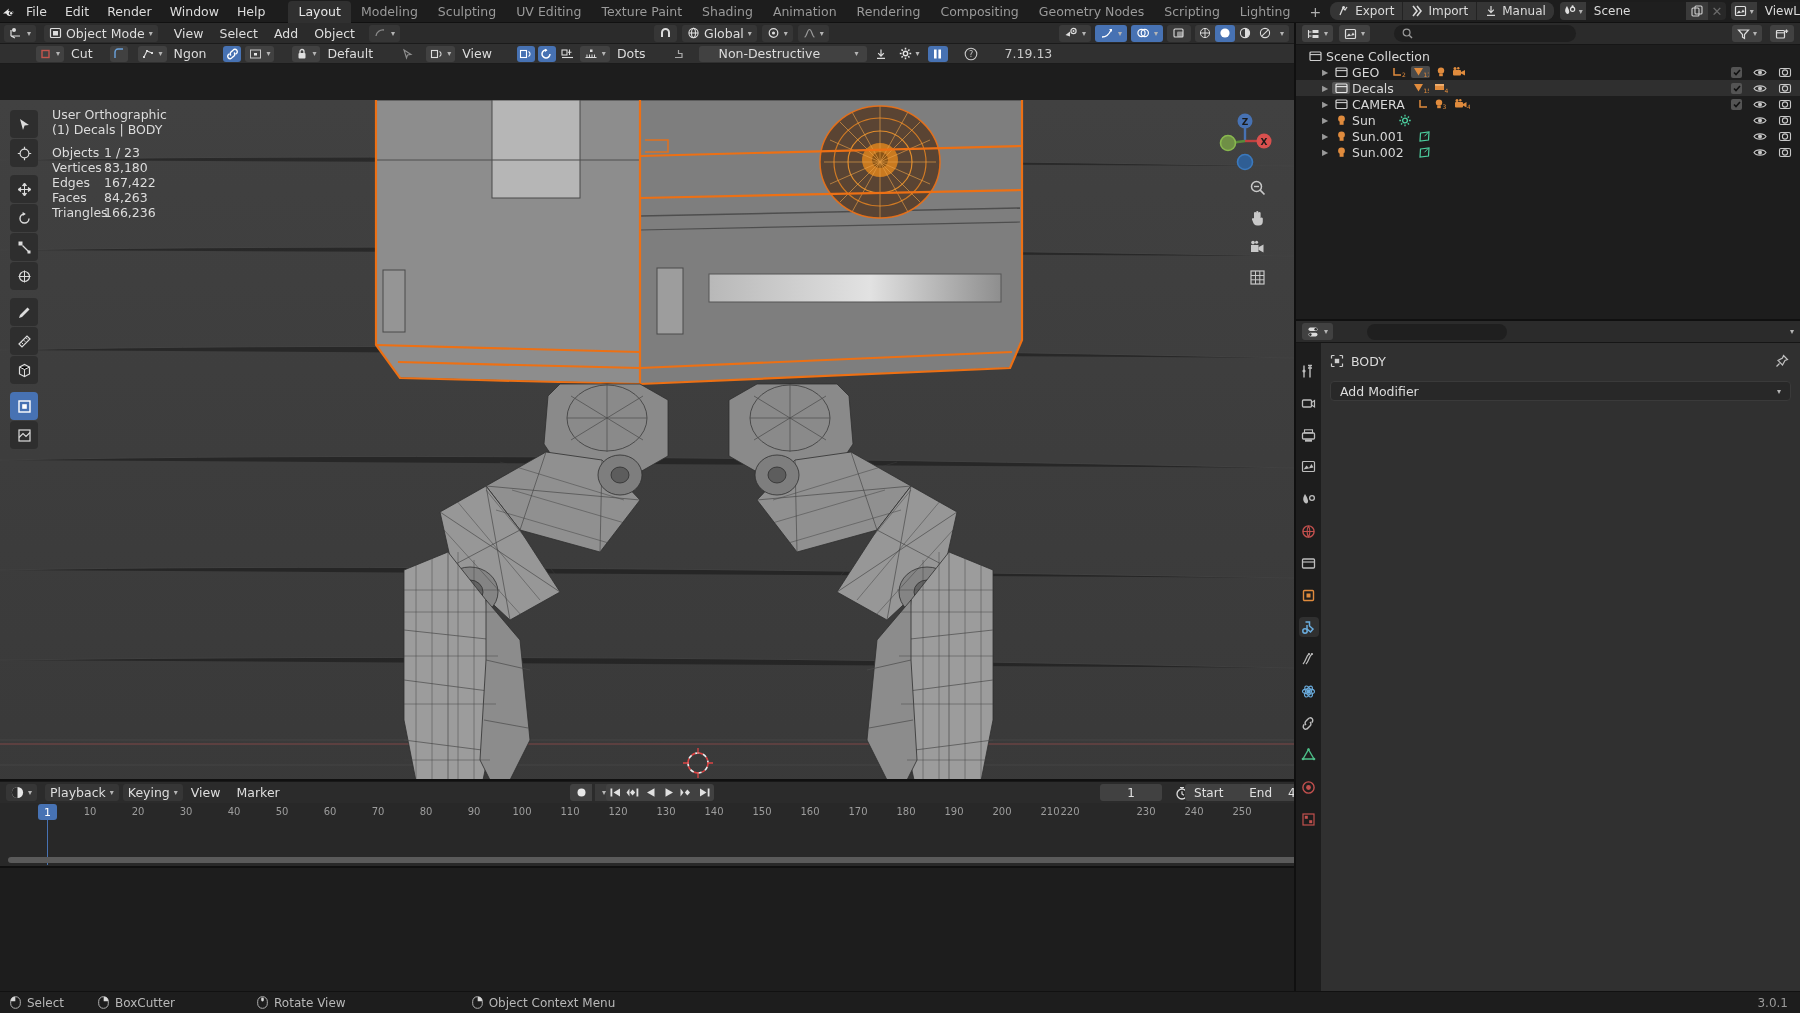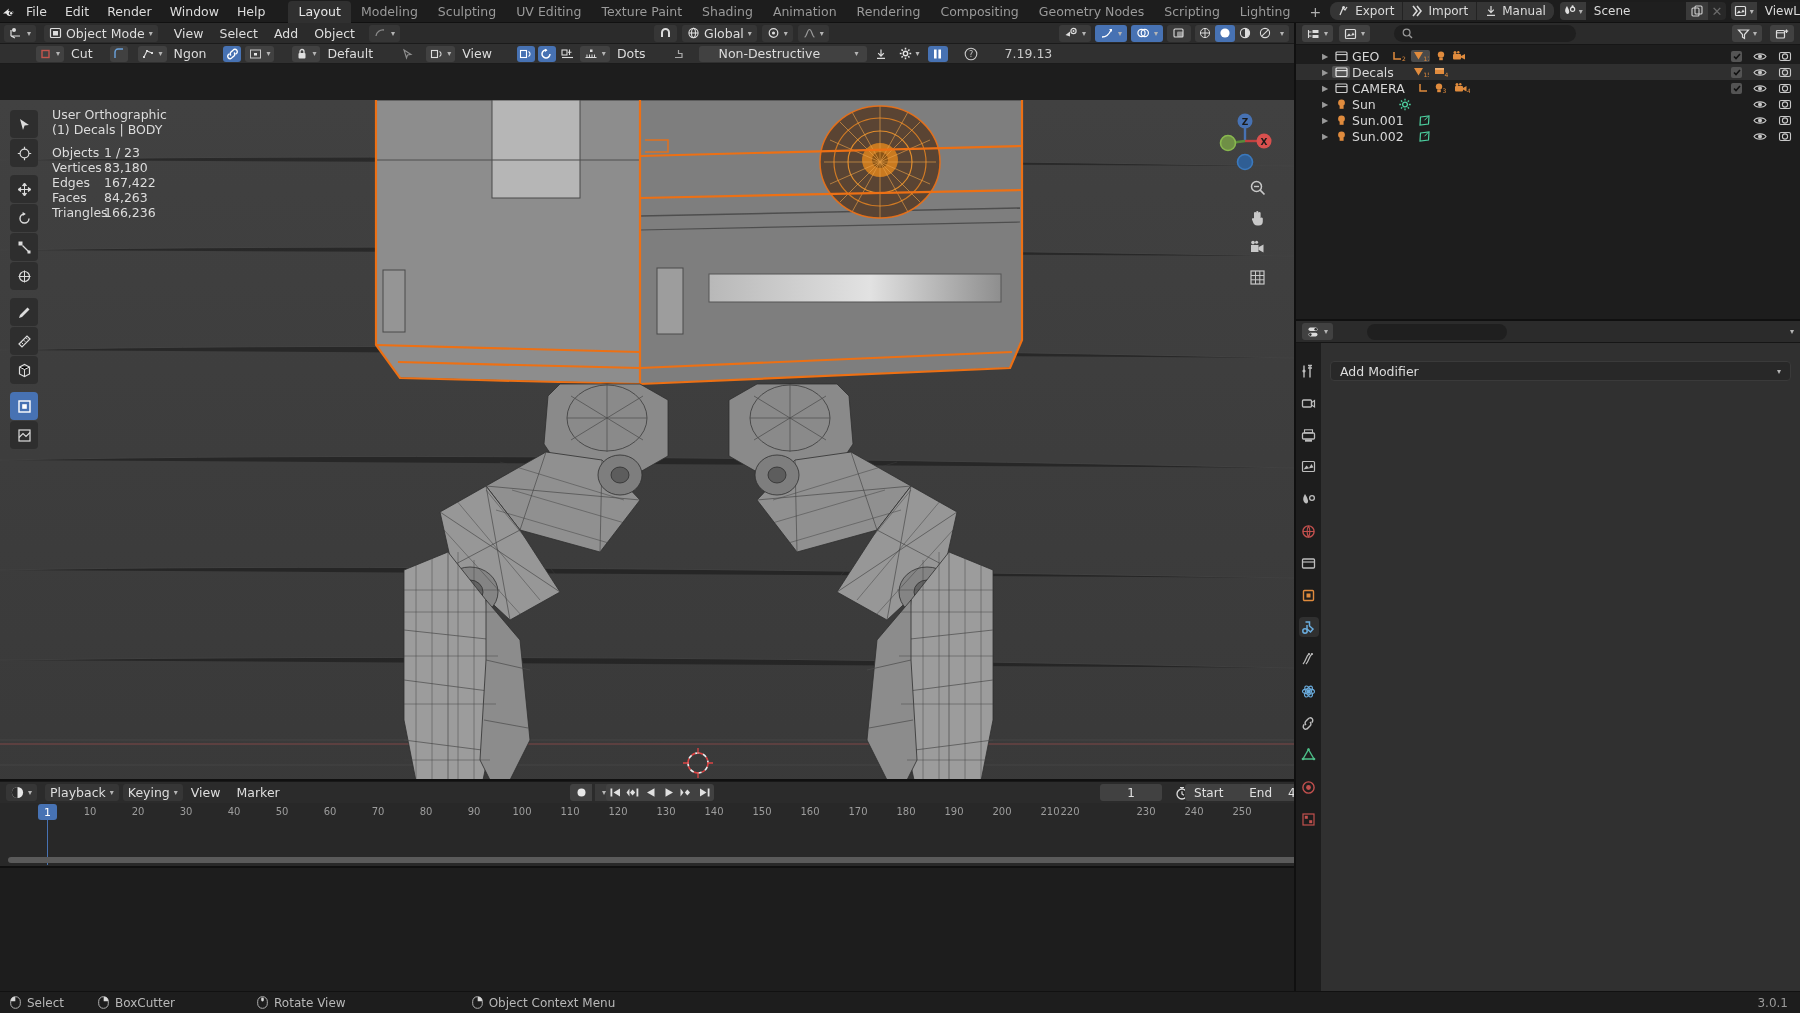--- a/index.html
+++ b/index.html
@@ -957,20 +957,29 @@
               <rect x="1.5" y="2.5" width="8" height="7.5" rx="1" fill="none" stroke="#dcdcdc" stroke-width="1.2"></rect>
               <path d="M1.5 4.8 H9.5" stroke="#dcdcdc" stroke-width="1.1"></path>
               <path d="M11.5 1.5 V5 M9.8 3.2 H13.2" stroke="#dcdcdc" stroke-width="1.2"></path>
             </svg>
         </div>
       </div>
     </div>
 
     <div class="ol-rows">
 
+      <div class="ol-row" style="padding-left:10px;">
+        <div class="ol-ico">
+          <svg width="13" height="12" viewBox="0 0 13 12">
+              <rect x="1" y="2" width="11" height="8.5" rx="1" fill="none" stroke="#cfcfcf" stroke-width="1.2"></rect>
+              <path d="M1 4.6 H12" stroke="#cfcfcf" stroke-width="1.1"></path>
+            </svg>
+        </div>
+        <div class="ol-name">Scene Collection</div>
+      </div>
 
       <div class="ol-row" style="padding-left:22px;">
         <div class="ol-tri">▶</div>
         <div class="ol-ico">
           <svg width="13" height="12" viewBox="0 0 13 12">
               <rect x="1" y="2" width="11" height="8.5" rx="1" fill="none" stroke="#cfcfcf" stroke-width="1.2"></rect>
               <path d="M1 4.6 H12" stroke="#cfcfcf" stroke-width="1.1"></path>
             </svg>
         </div>
         <div class="ol-name">GEO</div>
@@ -1343,20 +1352,35 @@
         <div class="pr-tab">
           <svg width="15" height="15" viewBox="0 0 15 15">
               <rect x="2" y="2" width="11" height="11" fill="none" stroke="#c2504e" stroke-width="1.2"></rect>
               <rect x="3.8" y="3.8" width="3" height="3" fill="#c2504e"></rect>
               <rect x="8.2" y="8.2" width="3" height="3" fill="#c2504e"></rect>
             </svg>
         </div>
       </div>
 
       <div class="pr-main">
+        <div class="pr-breadcrumb">
+          <span>
+            <svg width="14" height="14" viewBox="0 0 14 14">
+                <path d="M1.5 1.5 H4.5 M1.5 1.5 V4.5 M12.5 1.5 H9.5 M12.5 1.5 V4.5 M1.5 12.5 H4.5 M1.5 12.5 V9.5 M12.5 12.5 H9.5 M12.5 12.5 V9.5" stroke="#cfcfcf" stroke-width="1.2" fill="none"></path>
+                <rect x="4.8" y="4.8" width="4.4" height="4.4" fill="#cfcfcf"></rect>
+              </svg>
+          </span>
+          <span>BODY</span>
+          <span class="pr-pin">
+            <svg width="14" height="14" viewBox="0 0 14 14">
+                <path d="M8.5 1.5 L12.5 5.5 L10 6.5 L7.5 11 L3 6.5 L7.5 4 Z" fill="none" stroke="#c0c0c0" stroke-width="1.2"></path>
+                <path d="M4.5 9.5 L1.5 12.5" stroke="#c0c0c0" stroke-width="1.2"></path>
+              </svg>
+          </span>
+        </div>
         <div class="pr-dd">
           <span>Add Modifier</span>
           <span class="chev">▾</span>
         </div>
       </div>
     </div>
   </div>
 
   <div class="statusbar">
     <div class="sb-item">

